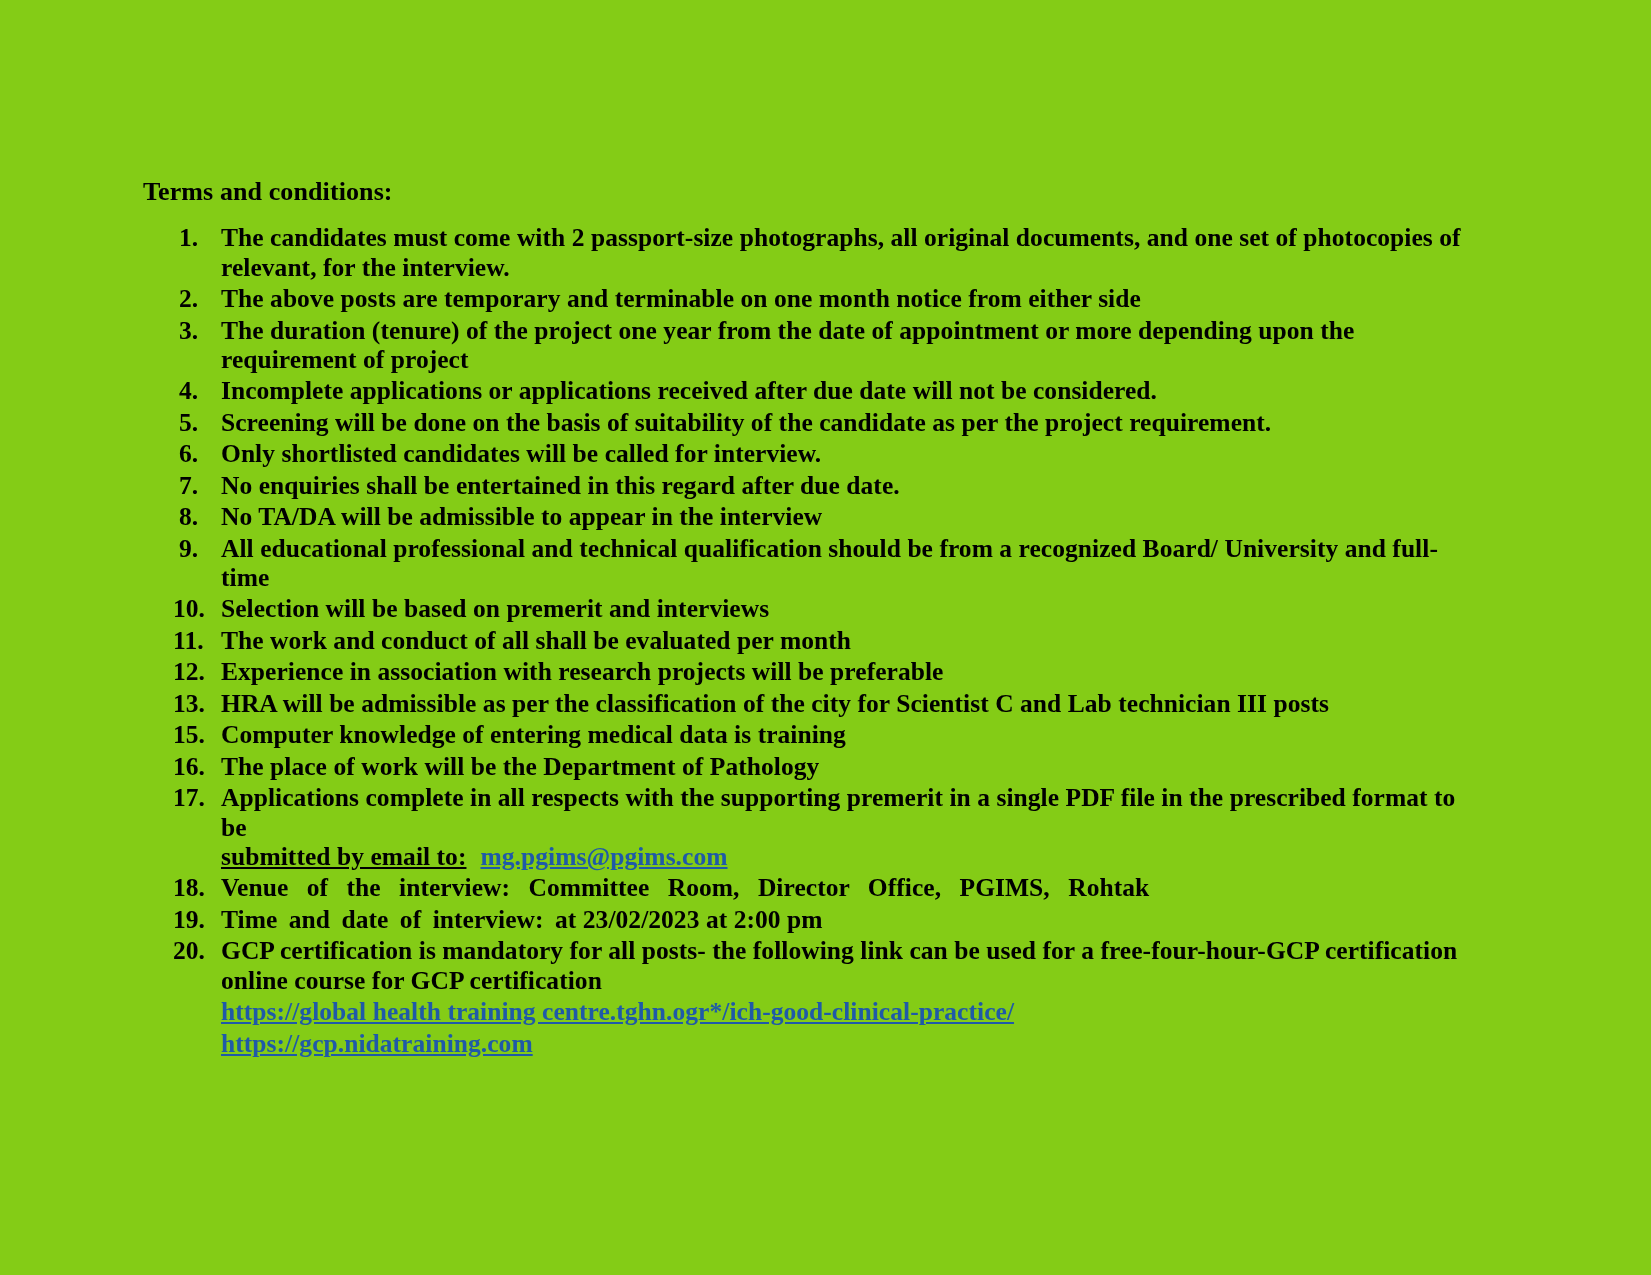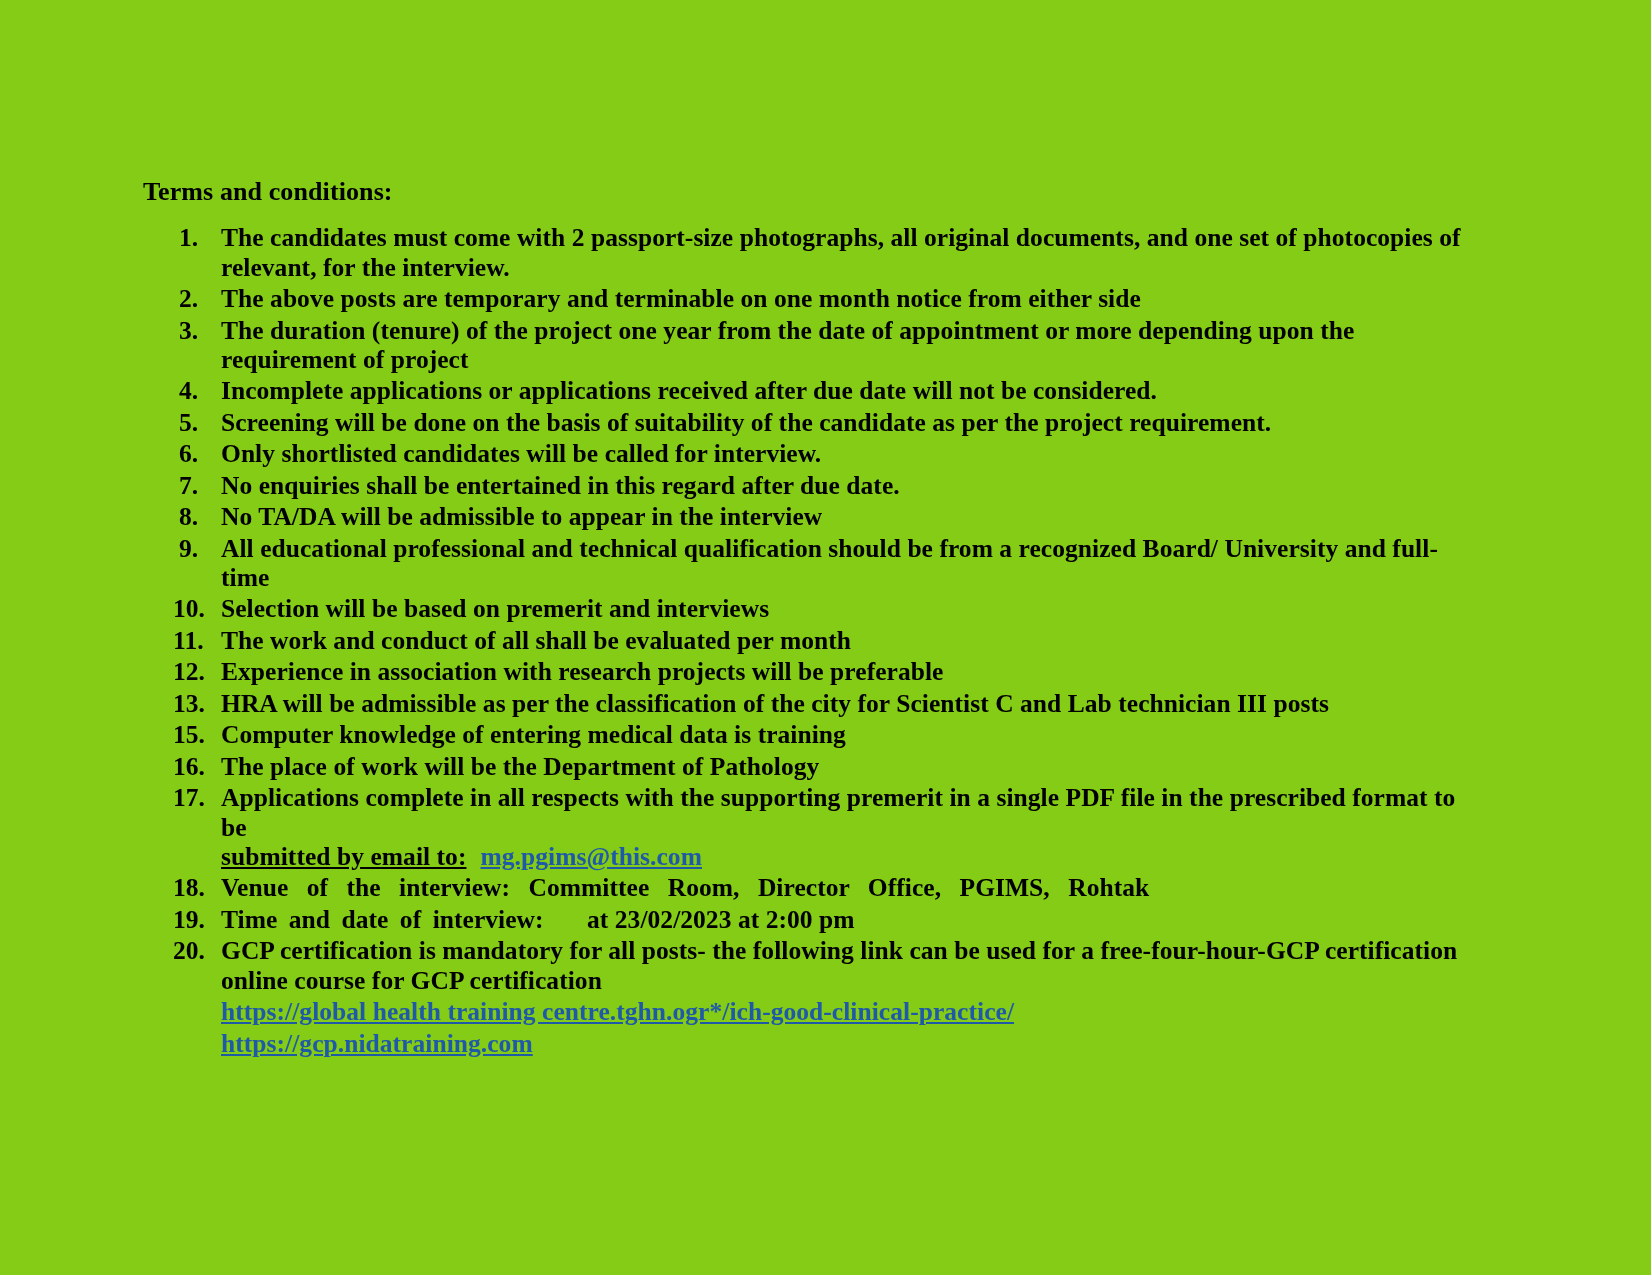--- a/index.html
+++ b/index.html
@@ -78,21 +78,20 @@
   }
   
   .track-18 {
     word-spacing: 12px;
   }
   .track-19 {
     word-spacing: 5px;
   }
   .track-19 .tight {
     word-spacing: 0px;
-    margin-left: 32px;
   }
   a.doc-link,
   .doc-link {
     color: #1F5AA8;
     text-decoration: underline;
     font-weight: bold;
     cursor: pointer;
   }
   .link-line {
     display: block;
@@ -189,21 +188,21 @@
       </li>
 
       <li class="wide">
         <span class="num">16.</span>
         <span class="li-text">The place of work will be the Department of Pathology</span>
       </li>
 
       <li class="wide">
         <span class="num">17.</span>
         <span class="li-text">Applications complete in all respects with the supporting premerit in a single PDF file in the prescribed format to be</span>
-        <span class="sub-line"><span class="email-lead">submitted by email to:</span><a class="doc-link" href="#">mg.pgims@this.com</a></span>
+        <span class="sub-line"><span class="email-lead">submitted by email to:</span><a class="doc-link" href="#">mg.pgims@pgims.com</a></span>
       </li>
 
       <li class="wide">
         <span class="num">18.</span>
         <span class="li-text track-18">Venue of the interview: Committee Room, Director Office, PGIMS, Rohtak</span>
       </li>
 
       <li class="wide">
         <span class="num">19.</span>
         <span class="li-text track-19"><span>Time and date of interview:</span> <span class="tight">at 23/02/2023 at 2:00 pm</span></span>

